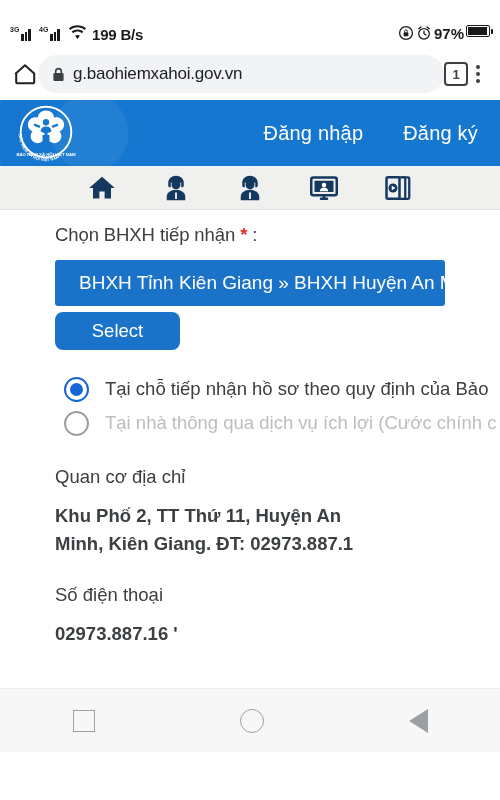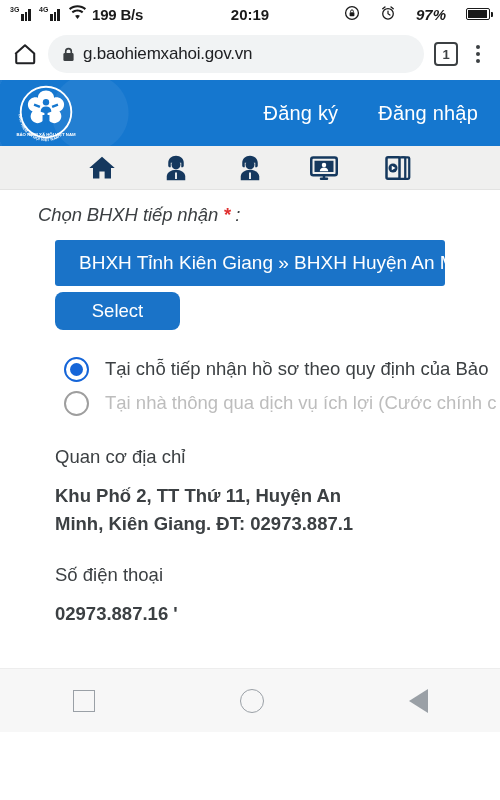--- a/index.html
+++ b/index.html
@@ -2,49 +2,49 @@
 <html><head>
 <meta charset="utf-8">
 <style>
   * { box-sizing: border-box; margin: 0; padding: 0; }
   html, body {
     width: 500px; height: 800px;
     font-family: "Liberation Sans", sans-serif;
     background: #ffffff;
     overflow: hidden;
   }
-  #screen { width: 500px; height: 732px; position: relative; background:#701a75; }
+  #screen { width: 500px; height: 732px; position: relative; background:#701a75;margin-top:20px; }
 
   
   .statusbar {
     height: 28px; width: 100%;
     display: flex; align-items: center;
     padding: 0 10px;
     background: #ffffff;
     color: #1a1a1a;
     font-size: 15px; font-weight: 700;
   }
   .sb-left { display:flex; align-items:center; gap:5px; flex:1; }
   .sb-center { position:absolute; left:0; right:0; text-align:center; font-size:15px; font-weight:700; pointer-events:none;}
-  .sb-right { display:flex; align-items:center; gap:20px; margin-left:auto; z-index:2;font-style:italic;}
+  .sb-right { display:flex; align-items:flex-start; gap:2px; margin-left:auto; z-index:2;}
   .sig { display:inline-flex; align-items:flex-end; gap:1px; height:13px; position:relative; padding-left:11px;}
   .sig i { display:block; width:2.5px; background:#1a1a1a; }
   .sig i:nth-child(1){height:4px;} .sig i:nth-child(2){height:6.5px;}
   .sig i:nth-child(3){height:9px;} .sig i:nth-child(4){height:12px;}
   .sig b { position:absolute; left:0; top:-2px; font-size:7px; font-weight:700; line-height:7px;}
   .netspeed { font-size:15px; font-weight:700; letter-spacing:-0.2px;}
   .batt { width:24px; height:12px; border:1.6px solid #1a1a1a; border-radius:2px; position:relative; }
   .batt::after { content:""; position:absolute; right:-4px; top:3px; width:2.5px; height:5px; background:#1a1a1a; border-radius:0 1px 1px 0;}
   .batt i { position:absolute; left:1px; top:1px; bottom:1px; width:calc(97% - 2px); background:#1a1a1a;}
   .pct { font-size:15px; font-weight:700; }
 
   
   .browserbar {
     height: 52px; width:100%;
-    display:flex; align-items:center; gap:10px;
+    display:flex; align-items:center; 
     padding: 0 12px;
     background:#ffffff;
   }
   .home-ic { width:26px; height:26px; flex:0 0 auto; }
   .omnibox {
     flex:1; height:38px; background:#f1f3f4; border-radius:19px;
     display:flex; align-items:center; gap:8px; padding: 0 14px;
     overflow:hidden;
   }
   .lock { width:13px; height:15px; flex:0 0 auto; }
@@ -80,21 +80,21 @@
   .iconnav {
     height:44px; background:#f0f0ef;
     display:flex; align-items:center; justify-content:center; gap:44px;
     border-bottom:1px solid #e3e3e2;
   }
   .nav-ic { width:30px; height:30px; display:block; }
 
   
   .page { padding: 14px 0 0 0; background:#fff; height:488px; position:relative;}
   .fieldlabel {
-    font-size:18.5px; color:#3c4043; padding-left:38px; letter-spacing:-0.1px;font-style:italic;
+    font-size:18.5px; color:#3c4043; padding-left:55px; letter-spacing:-0.1px;
   }
   .req { color:#e03030; font-weight:700; }
   .sel-field {
     margin: 14px 0 0 55px; width:390px; height:46px; background:#1a73c8;
     border-radius:3px; display:flex; align-items:center; padding-left:24px;
     color:#ffffff; font-size:19px; white-space:nowrap; overflow:hidden;
   }
   .select-btn {
     margin: 6px 0 0 55px; width:125px; height:38px; background:#1a73c8;
     border:none; border-radius:8px; color:#fff; font-size:18.5px;
@@ -162,21 +162,20 @@
       </span>
       <span>
         <svg width="19" height="15" viewBox="0 0 24 20">
             <path d="M12 18.5l3.2-4.1c-1.8-1.4-4.6-1.4-6.4 0L12 18.5z" fill="#1a1a1a"></path>
             <path d="M4.2 8.7C6.4 6.9 9.1 5.9 12 5.9s5.6 1 7.8 2.8l-1.8 2.2C16.3 9.5 14.2 8.7 12 8.7s-4.3.8-6 2.2L4.2 8.7z" fill="#1a1a1a"></path>
             <path d="M.6 4.3C3.7 1.7 7.7.2 12 .2s8.3 1.5 11.4 4.1l-1.8 2.2C18.9 4.3 15.6 3 12 3S5.1 4.3 2.4 6.5L.6 4.3z" fill="#1a1a1a"></path>
           </svg>
       </span>
       <span class="netspeed">199 B/s</span>
     </div>
-    <div class="sb-center">20:19</div>
     <div class="sb-right">
       <span>
         <svg width="16" height="16" viewBox="0 0 20 20">
             <circle cx="10" cy="10" r="8" fill="none" stroke="#1a1a1a" stroke-width="1.6"></circle>
             <rect x="7" y="9" width="6" height="5" rx="1" fill="#1a1a1a"></rect>
             <path d="M8.3 9V7.8a1.7 1.7 0 013.4 0V9" fill="none" stroke="#1a1a1a" stroke-width="1.2"></path>
           </svg>
       </span>
       <span>
         <svg width="16" height="16" viewBox="0 0 20 20">
@@ -232,22 +231,22 @@
           <path d="M33 26.6l-6.2-2.4.9-2.3 6.3 2.4zM47 26.6l6.2-2.4-.9-2.3-6.3 2.4z"></path>
         </g>
         <g font-size="4.4" fill="#ffffff" font-family="Liberation Sans, sans-serif" font-weight="bold">
           <text><textPath href="#arc">BẢO HIỂM XÃ HỘI VIỆT NAM</textPath></text>
         </g>
         <path id="arc" d="M11 33a29 29 0 0058 0" fill="none"></path>
         <text x="40" y="57" font-size="4.6" fill="#ffffff" text-anchor="middle" font-family="Liberation Sans, sans-serif" font-weight="bold">BẢO HIỂM XÃ HỘI VIỆT NAM</text>
       </svg>
     </div>
     <div class="hdr-links">
+      <a href="#">Đăng nhập</a>
       <a href="#">Đăng ký</a>
-      <a href="#">Đăng nhập</a>
     </div>
   </div>
 
   <div class="iconnav">
     <span class="nav-ic">
       <svg width="30" height="30" viewBox="0 0 24 24">
           <path d="M12 3L1.8 12h3v8.4h5.1v-5.6h4.2v5.6h5.1V12h3L12 3z" fill="#15385e"></path>
         </svg>
     </span>
     <span class="nav-ic">

